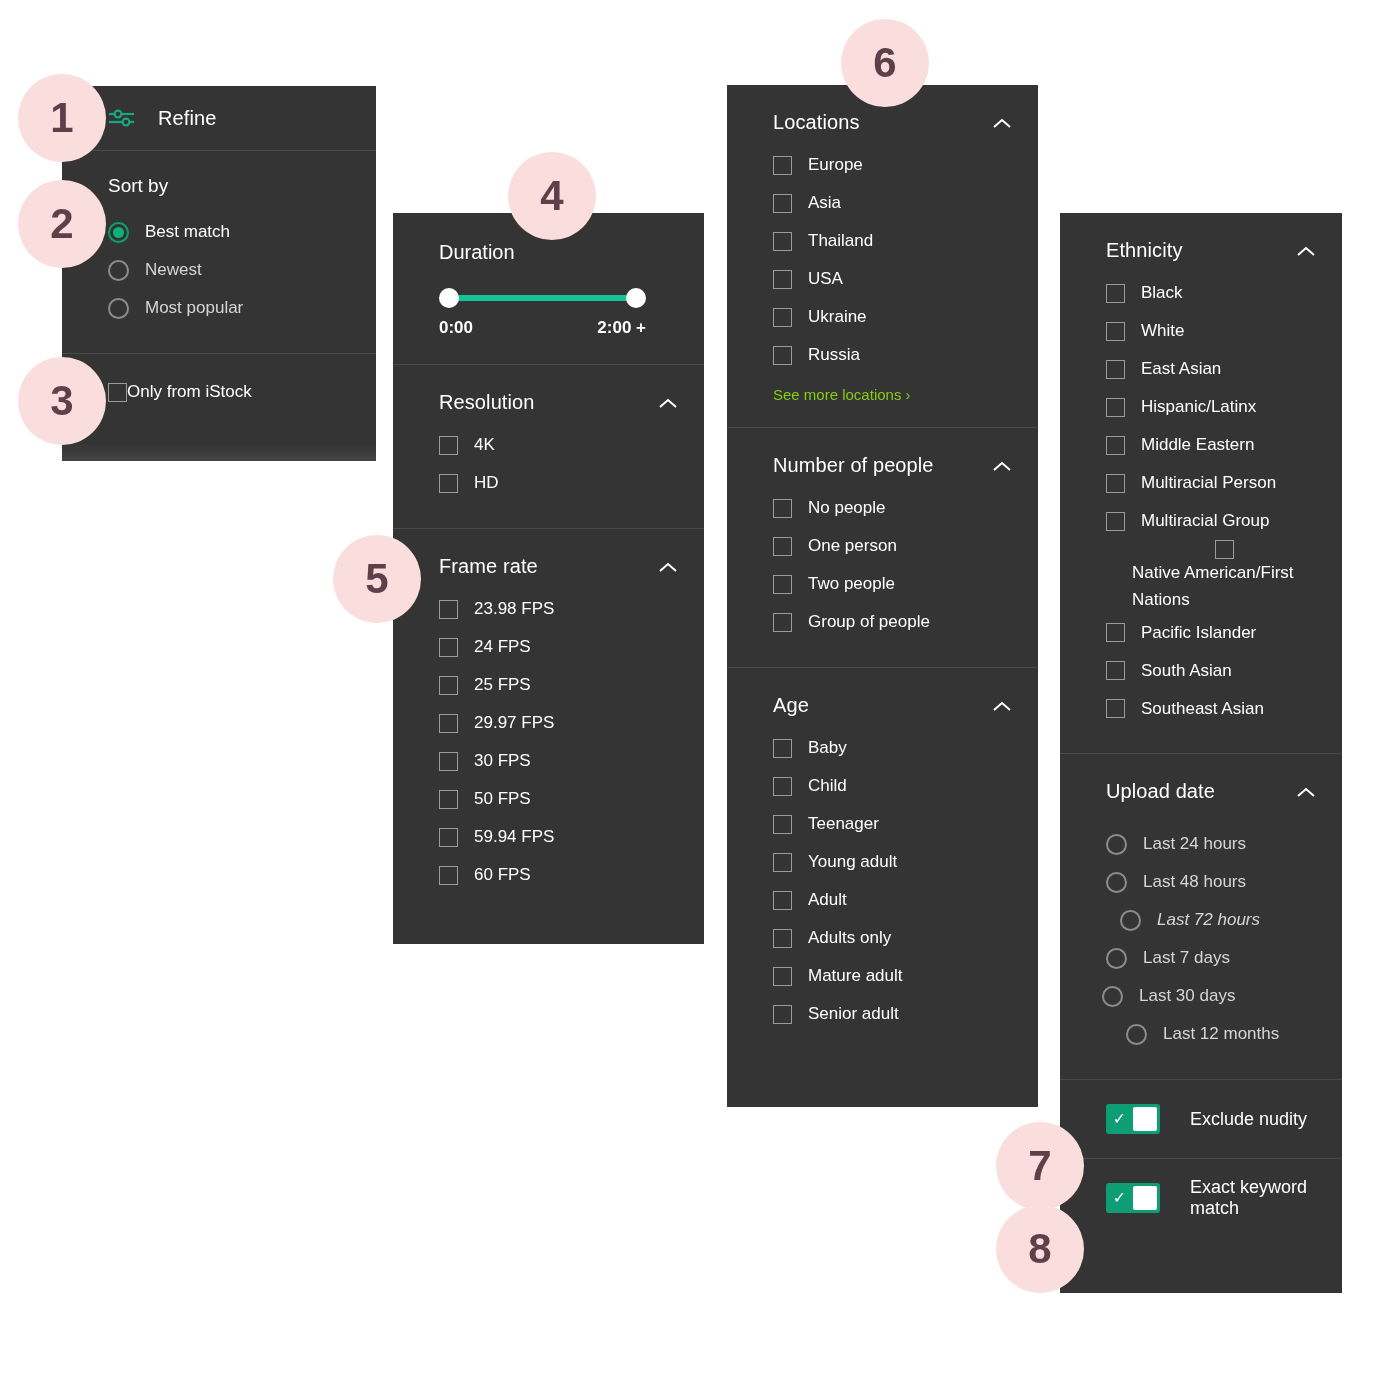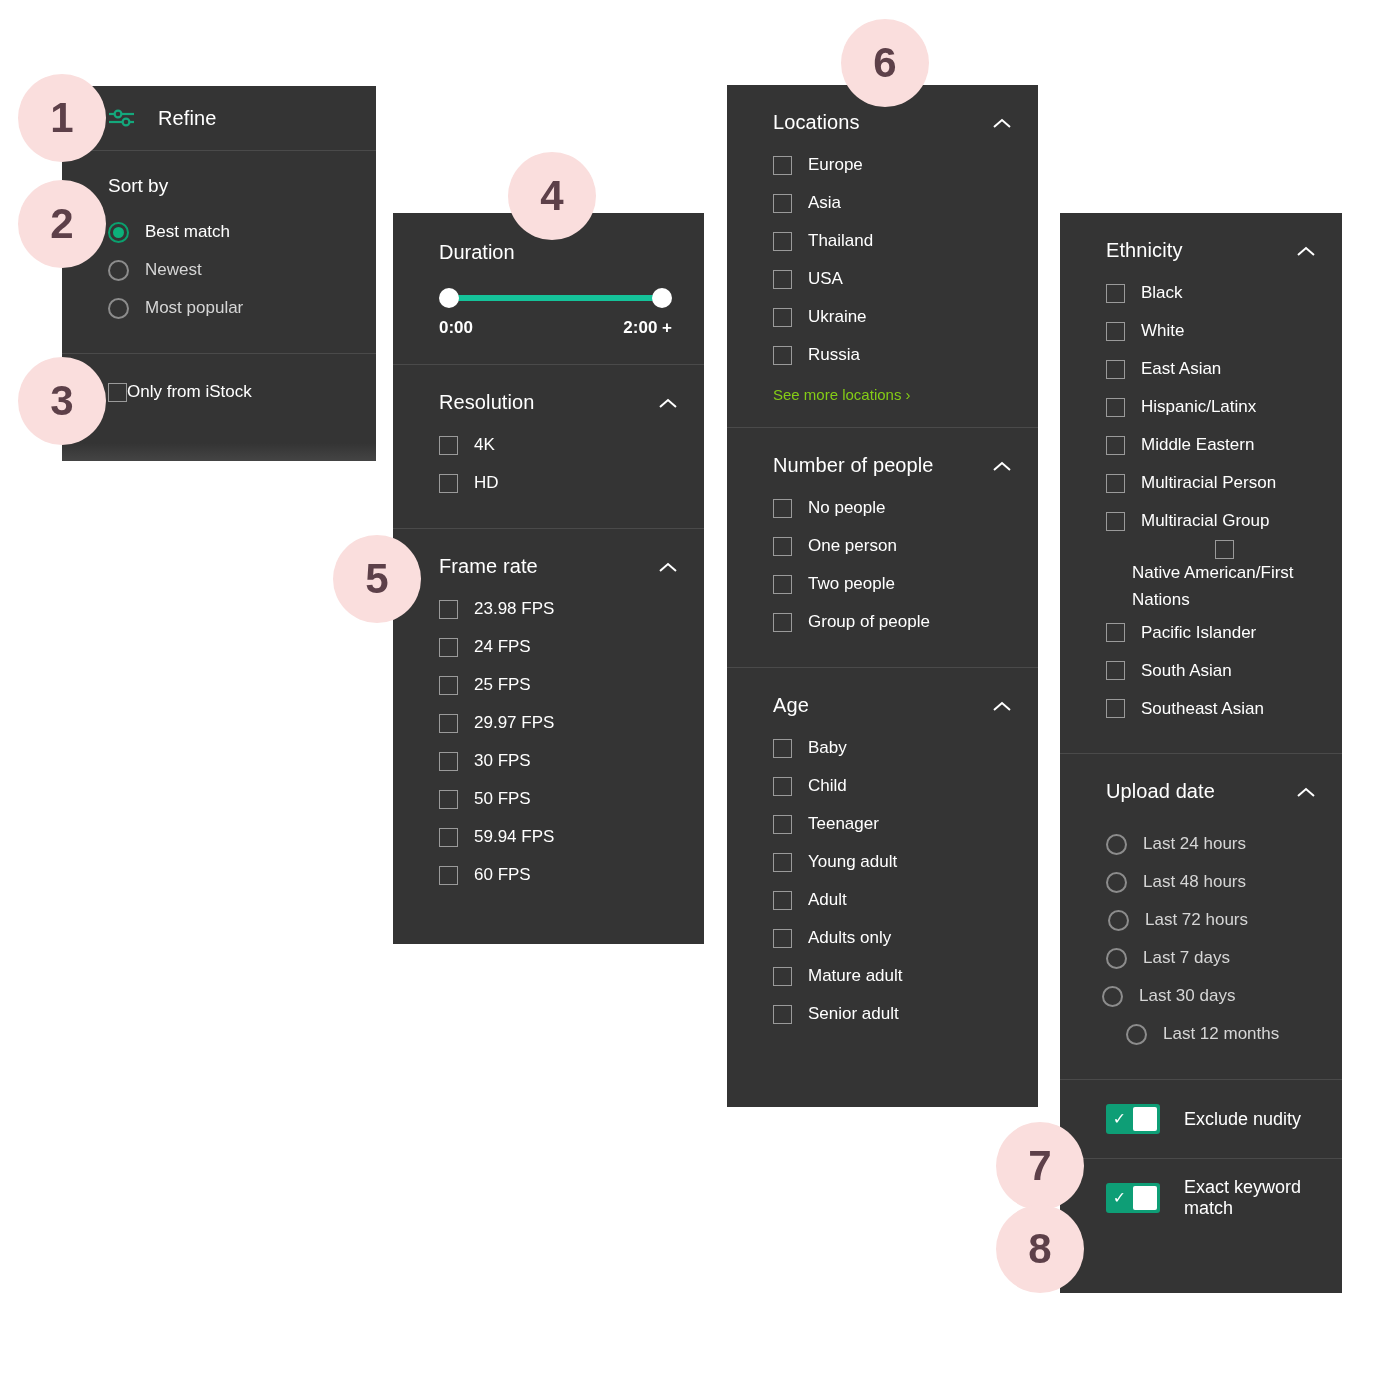--- a/index.html
+++ b/index.html
@@ -133,21 +133,21 @@
     font-size: 17px;
     color: #ffffff;
     line-height: 1.6;
   }
 
   
   .istock-wrap { padding: 28px 0 0 46px; display:flex; align-items:center; }
   .istock-label { font-size: 17px; color: #ffffff; }
 
   
-  .dur-wrap { padding: 28px 32px 26px 46px; }
+  .dur-wrap { padding: 28px 58px 26px 46px; }
   .dur-title { color: #ffffff; font-size: 20px; margin-bottom: 24px; }
   .track-wrap {
     position: relative;
     height: 20px;
     margin: 0 0 10px 0;
   }
   .track {
     position: absolute;
     left: 10px; right: 10px; top: 7px;
     height: 6px;
@@ -204,21 +204,21 @@
     line-height: 1;
   }
   .toggle .thumb {
     position: absolute;
     right: 3px; top: 3px;
     width: 24px; height: 24px;
     background: #ffffff;
     border-radius: 2px;
   }
   .toggle-label {
-    margin-left: 24px;
+    margin-left: 30px;
     color: #ffffff;
     font-size: 18px;
   }
 
   
   .badge {
     position: absolute;
     width: 88px; height: 88px;
     border-radius: 50%;
     background: #fadedd;
@@ -561,21 +561,21 @@
     </div>
     <div class="pad-bottom-18"></div>
     <div class="cb-row radio-row" style="padding-left:46px;">
       <span class="radio"></span>
       <span class="radio-label">Last 24 hours</span>
     </div>
     <div class="cb-row radio-row" style="padding-left:46px;">
       <span class="radio"></span>
       <span class="radio-label">Last 48 hours</span>
     </div>
-    <div class="cb-row radio-row" style="padding-left:48px;">
+    <div class="cb-row radio-row" style="padding-left:60px;font-style:italic;">
       <span class="radio"></span>
       <span class="radio-label">Last 72 hours</span>
     </div>
     <div class="cb-row radio-row" style="padding-left:46px;">
       <span class="radio"></span>
       <span class="radio-label">Last 7 days</span>
     </div>
     <div class="cb-row radio-row" style="padding-left:42px;">
       <span class="radio"></span>
       <span class="radio-label">Last 30 days</span>

